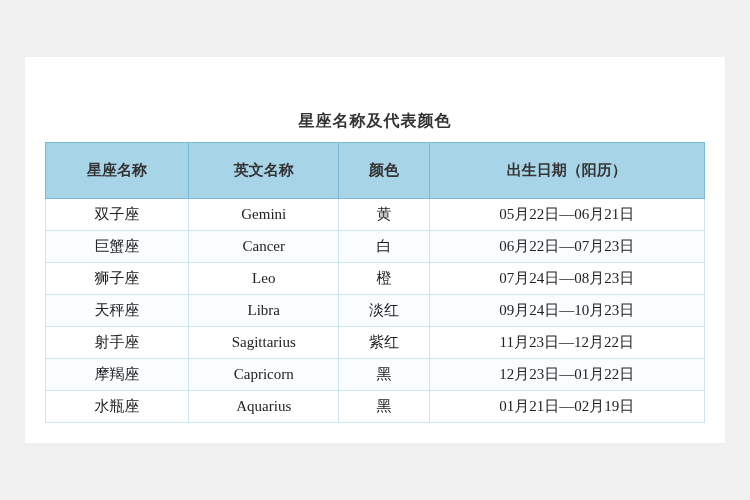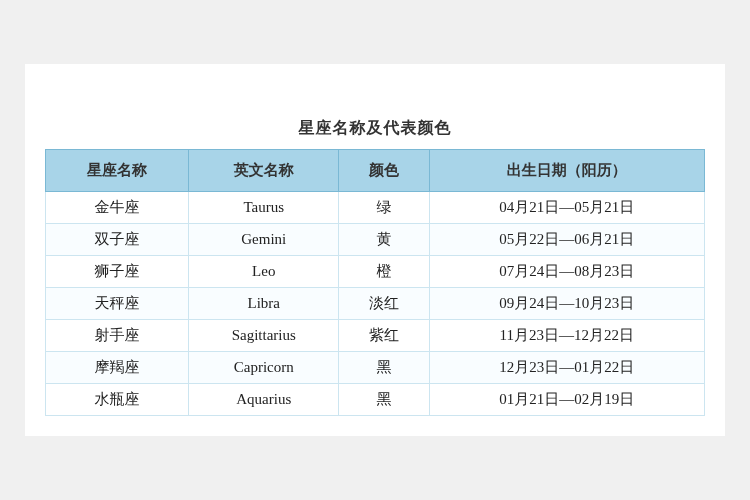--- a/index.html
+++ b/index.html
@@ -39,21 +39,21 @@
       width: 100%;
       border-collapse: collapse;
     }
 
     thead tr {
       background-color: #a8d4e8;
     }
 
     thead th {
       border: 1px solid #7ab8d4;
-      padding: 11px 10px;
+      padding: 18px 10px;
       text-align: center;
       font-weight: bold;
       color: #333;
       font-size: 15px;
     }
 
     tbody tr {
       background-color: #fff;
     }
 
@@ -82,30 +82,30 @@
     <thead>
       <tr>
       <th>星座名称</th>
           <th>英文名称</th>
           <th>颜色</th>
           <th>出生日期（阳历）</th>
         </tr>
     </thead>
     <tbody>
         <tr>
-          <td>金牛座</td>
-          <td>Taurus</td>
-          <td>绿</td>
-          <td>04月21日—05月21日</td>
-        </tr>
-        <tr>
           <td>双子座</td>
           <td>Gemini</td>
           <td>黄</td>
           <td>05月22日—06月21日</td>
+        </tr>
+        <tr>
+          <td>巨蟹座</td>
+          <td>Cancer</td>
+          <td>白</td>
+          <td>06月22日—07月23日</td>
         </tr>
         <tr>
           <td>狮子座</td>
           <td>Leo</td>
           <td>橙</td>
           <td>07月24日—08月23日</td>
         </tr>
         <tr>
           <td>天秤座</td>
           <td>Libra</td>

